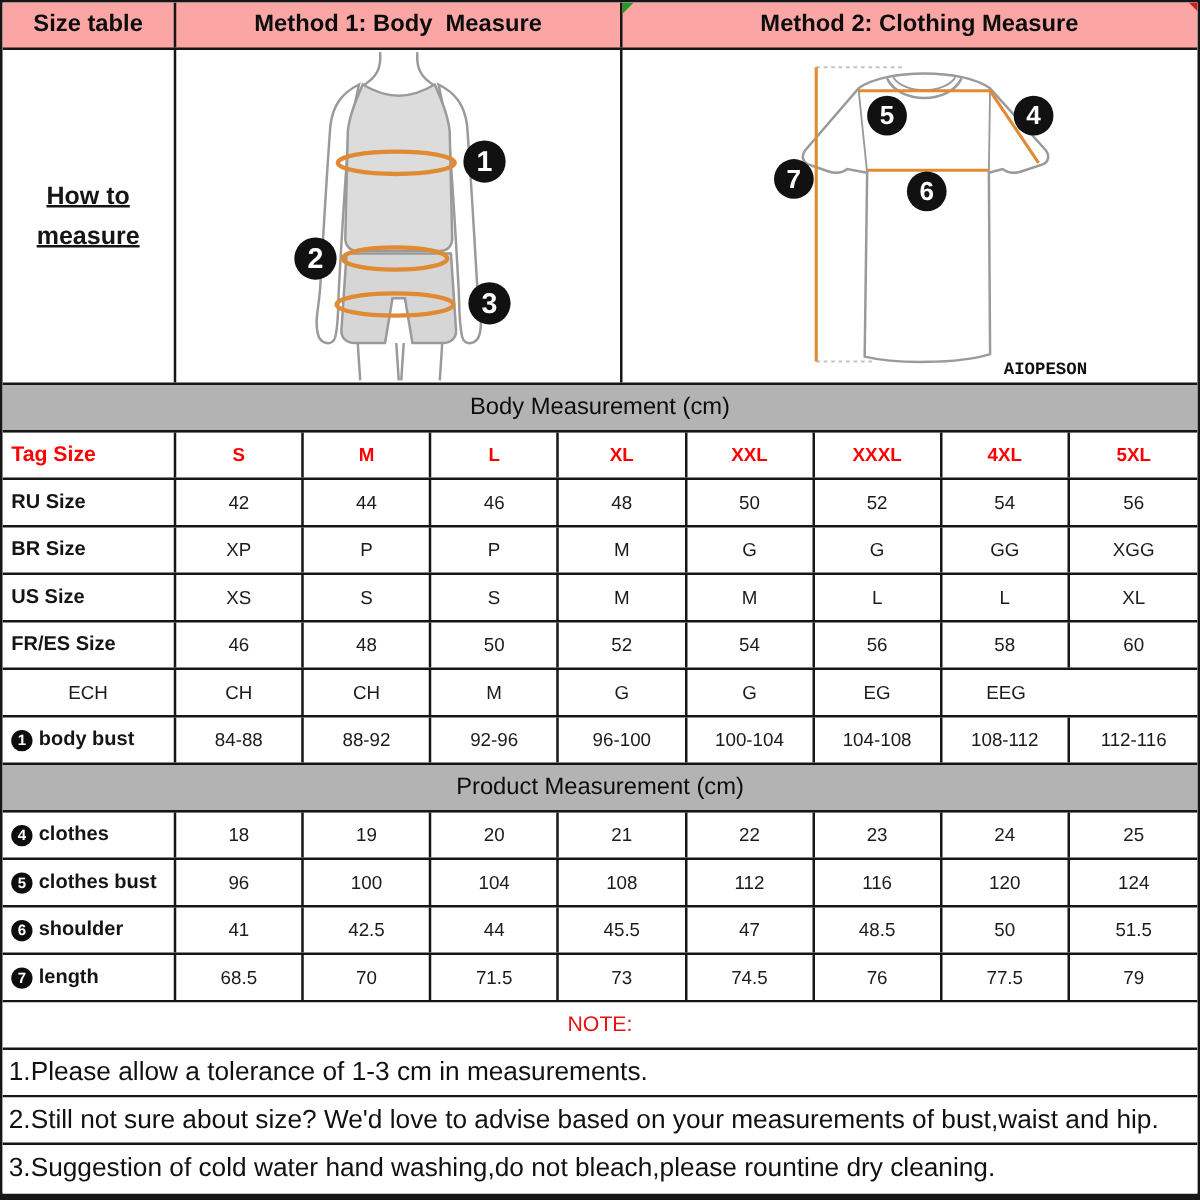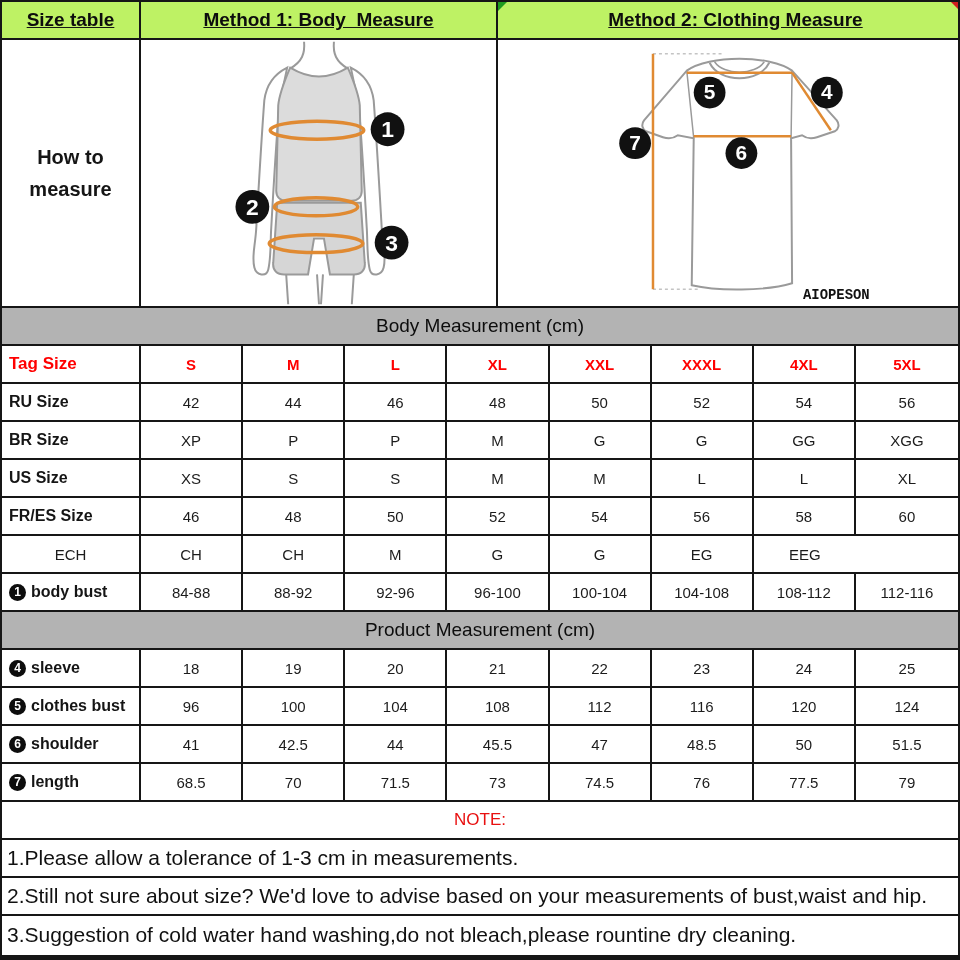--- a/index.html
+++ b/index.html
@@ -19,35 +19,35 @@
   }
   
   .cell {
     display:flex; align-items:center; justify-content:center;
     border-right:2px solid #161616;
     overflow:hidden;
   }
   .cell:last-child { border-right:none; }
   
   .grid3 { display:grid; grid-template-columns:139px 357px 1fr; }
-  .hdr-row { height:38px; background:#bef264; border-bottom:2px solid #161616;text-decoration:underline; }
+  .hdr-row { height:38px; background:#fca5a5; border-bottom:2px solid #161616; }
   .hdr { font-size:19px; font-weight:bold; white-space:pre; color:#0d0d0d; }
   .m2cell { position:relative;padding-left:15px; }
   .green-marker {
     position:absolute; top:0; left:0; width:0; height:0;
     border-top:9px solid #1f9b1f; border-right:9px solid transparent;
   }
   .red-marker {
     position:absolute; top:0; right:0; width:0; height:0;
     border-top:7px solid #cf1f1f; border-left:7px solid transparent;
     z-index:5;
   }
   
   .diagram-row { height:268px; border-bottom:2px solid #161616; }
-  .howto { font-size:20px; font-weight:bold; text-align:center; line-height:1.6; }
+  .howto { font-size:20px; font-weight:bold; text-align:center; line-height:1.6;text-decoration:underline; }
   .diagcell { padding:0; }
   .diagcell svg { display:block; width:100%; height:100%; }
   
   .sechdr {
     height:38px; background:#b3b3b3; border-bottom:2px solid #161616;
     display:flex; align-items:center; justify-content:center;
     font-size:19px; font-weight:normal; color:#0d0d0d;
   }
   
   .trow {
@@ -271,21 +271,21 @@
     </div>
 
   <div class="sechdr">
     <span>Product Measurement (cm)</span>
   </div>
 
   <div class="rows-host">
       <div class="trow">
         <div class="cell lab">
           <span class="nbadge">4</span>
-          <span>sleeve</span>
+          <span>clothes</span>
         </div>
         <div class="cell val">18</div>
         <div class="cell val">19</div>
         <div class="cell val">20</div>
         <div class="cell val">21</div>
         <div class="cell val">22</div>
         <div class="cell val">23</div>
         <div class="cell val">24</div>
         <div class="cell val">25</div>
       </div>

